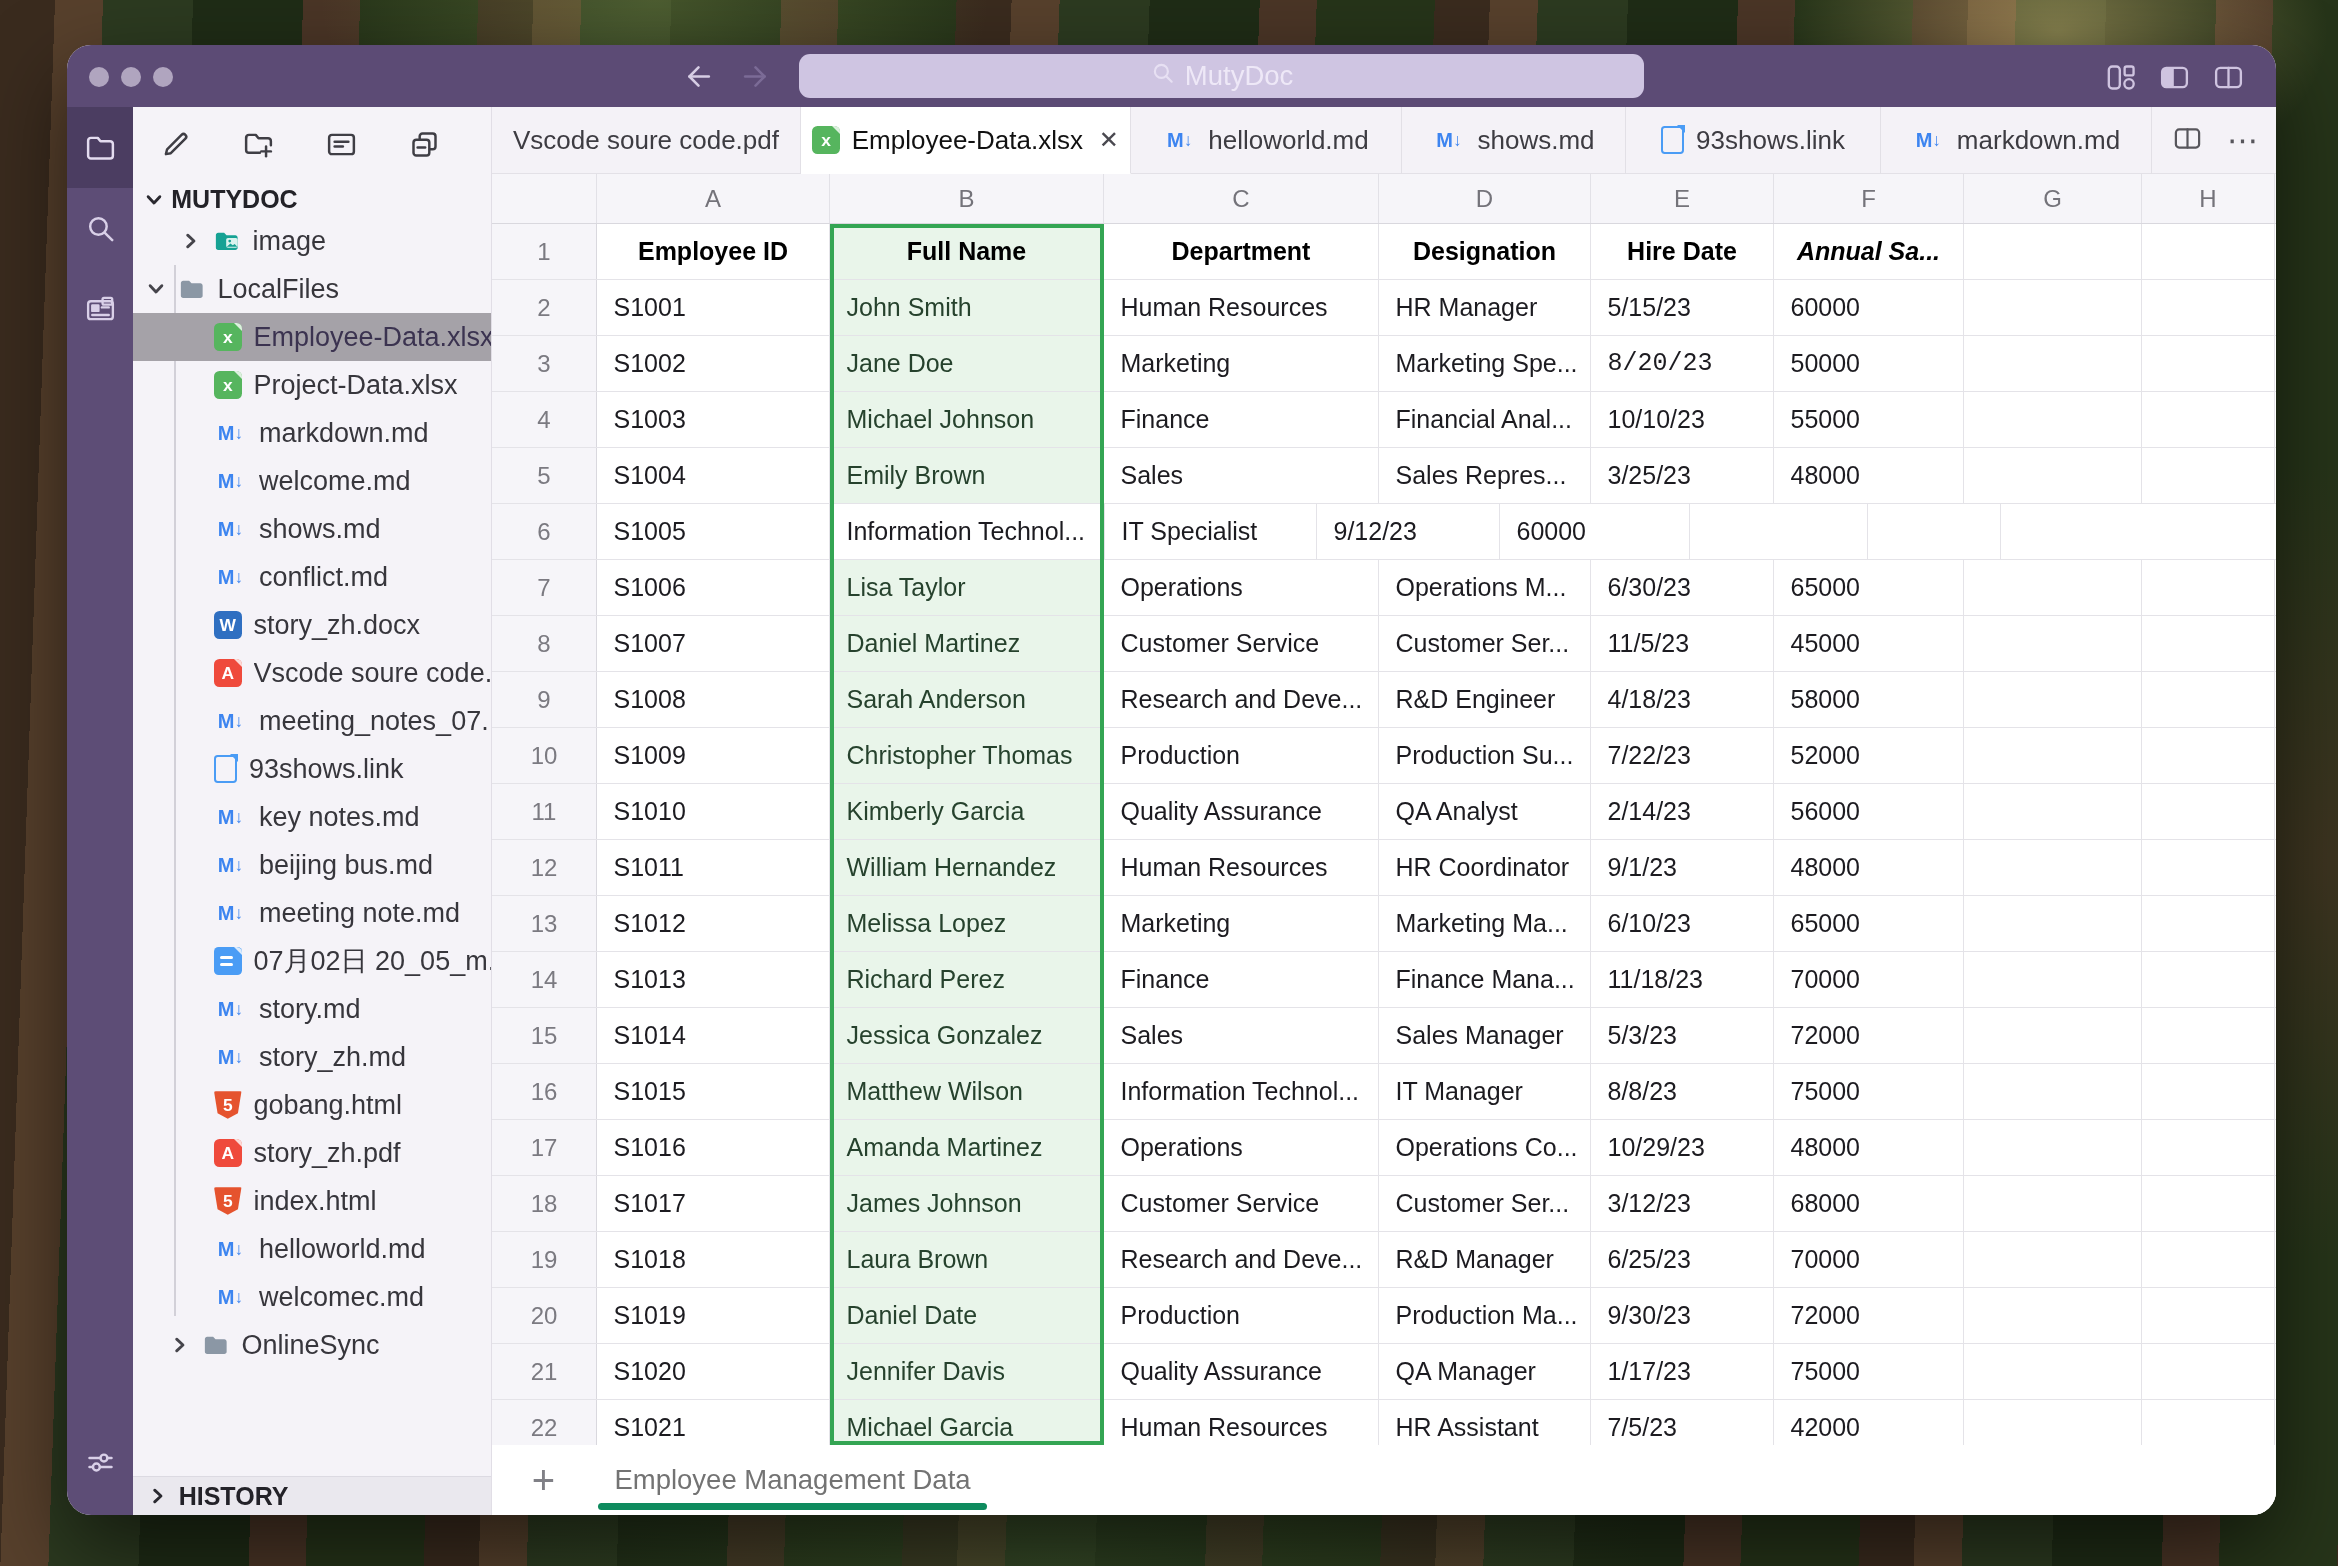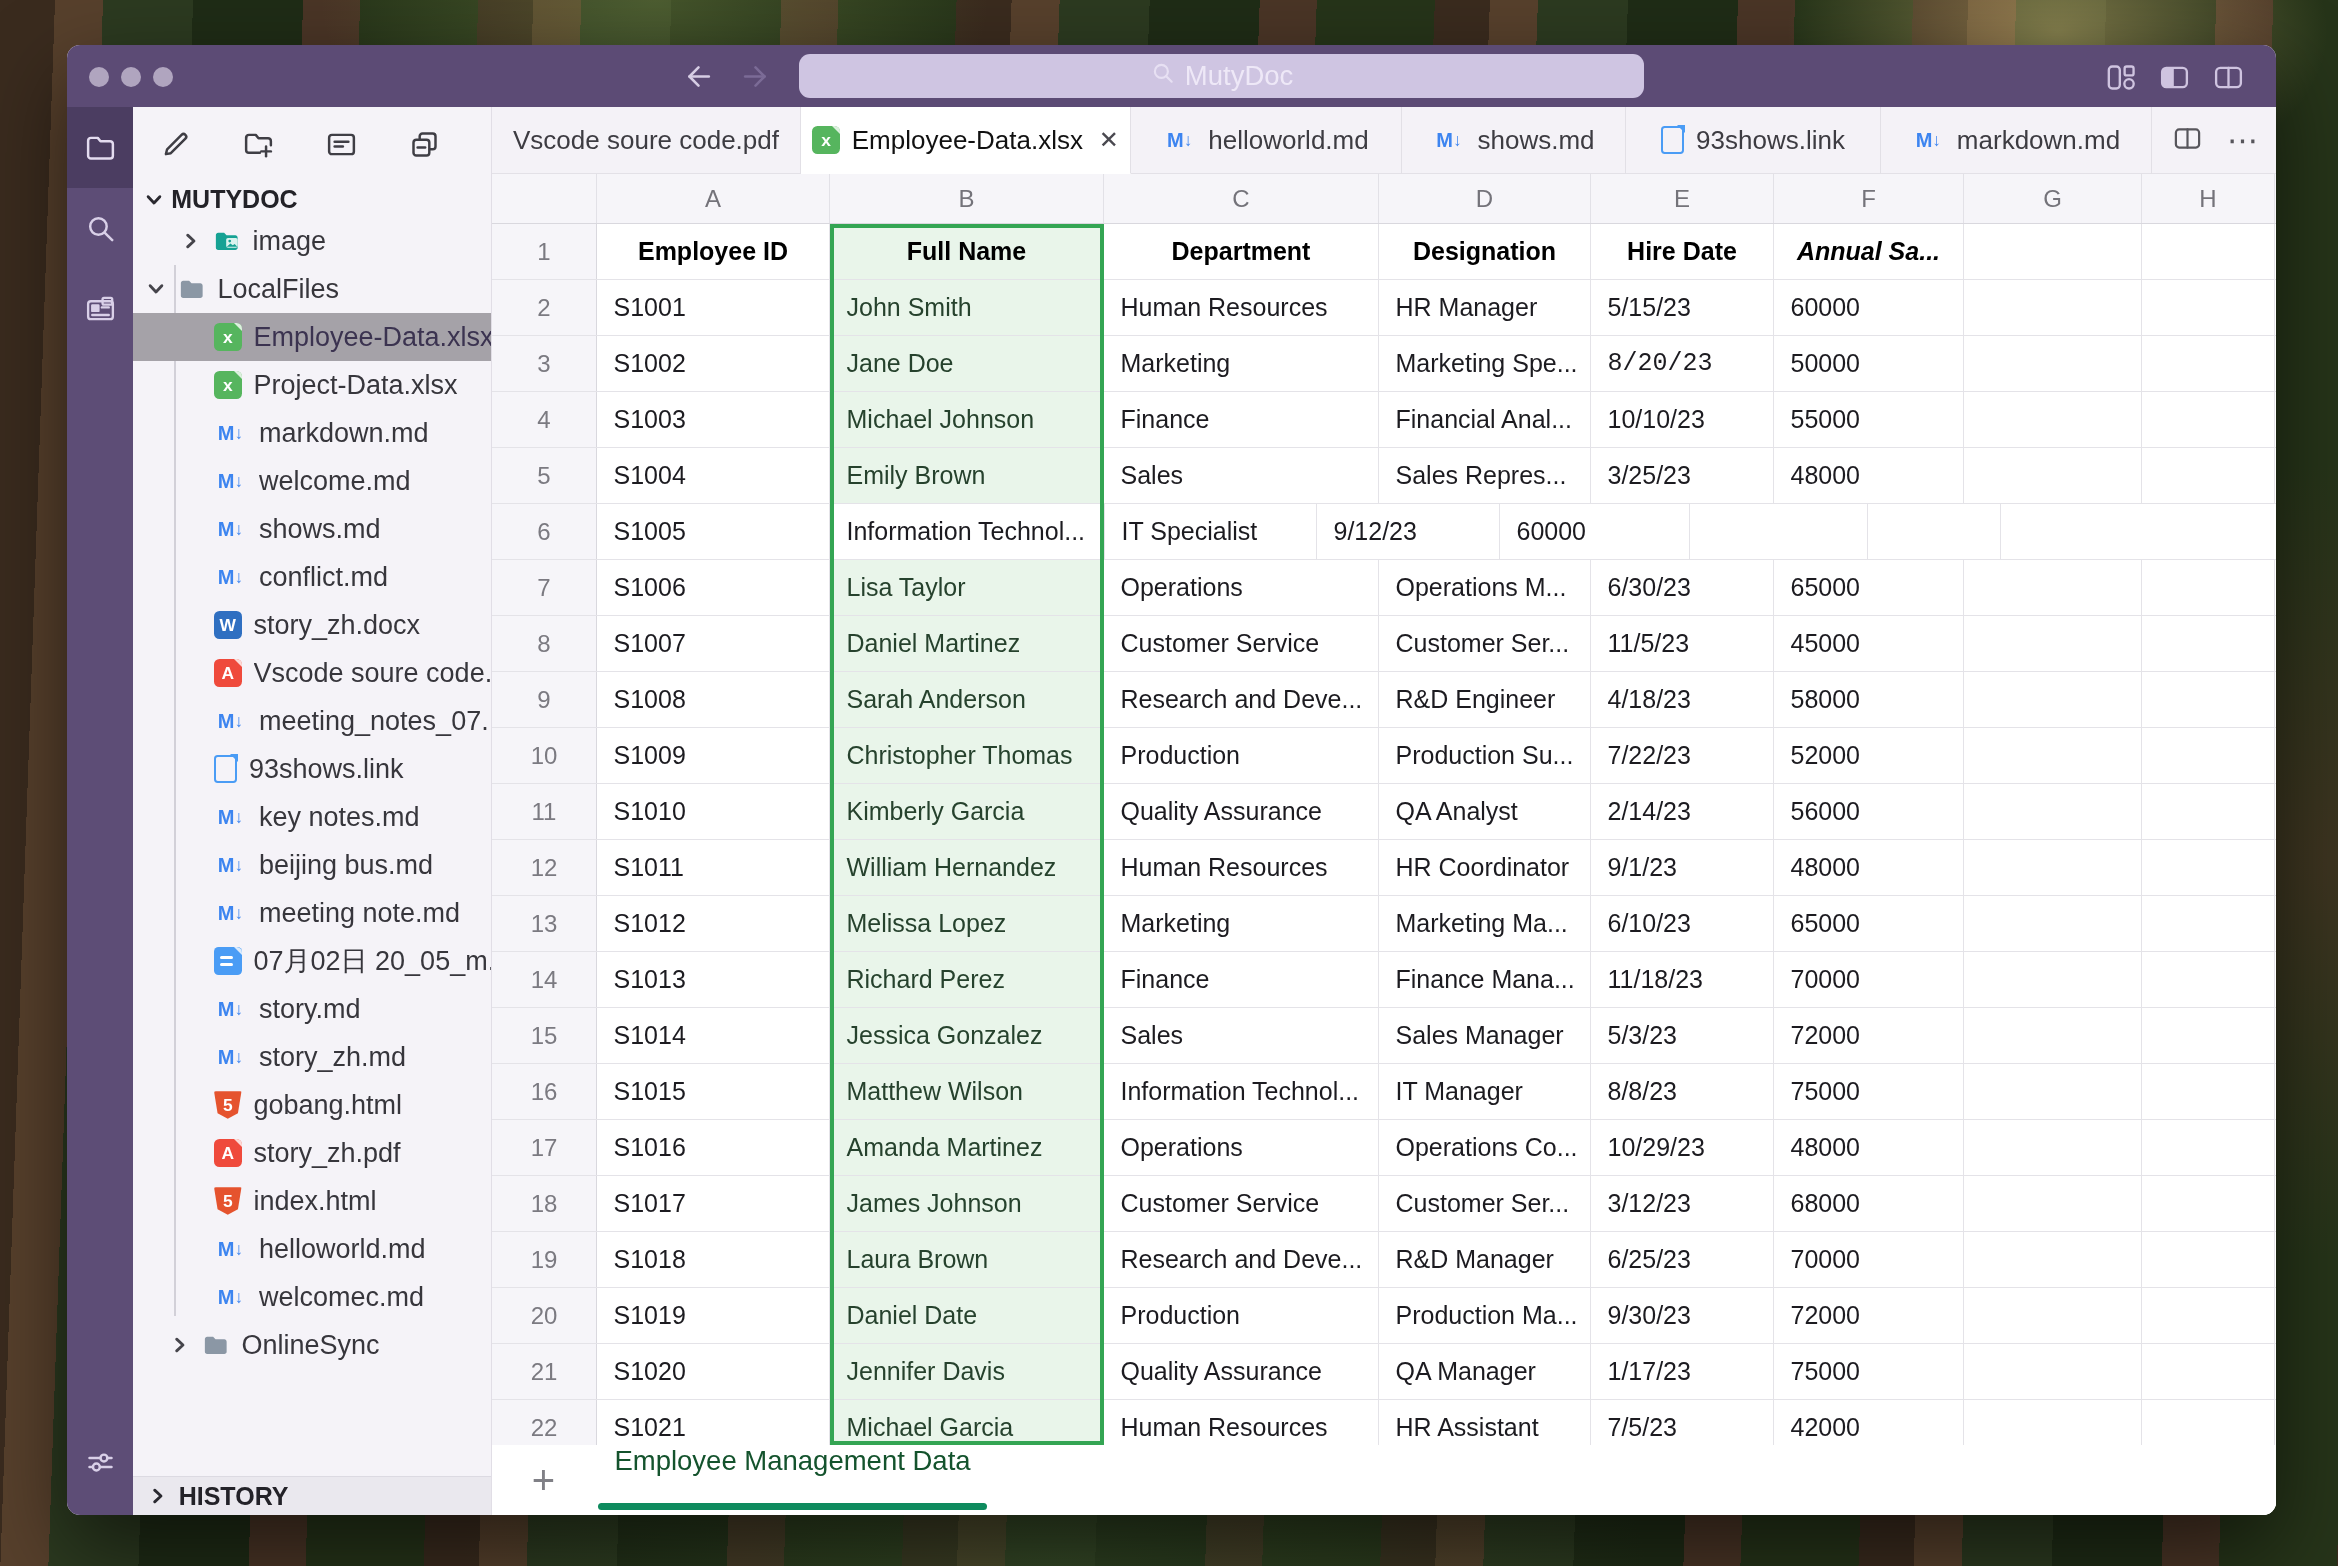--- a/index.html
+++ b/index.html
@@ -14,21 +14,21 @@
       radial-gradient(643px 551px at 100% 55%, rgba(74,52,36,.65), transparent 72%),
       radial-gradient(826px 386px at 45% 100%, rgba(58,82,42,.55), transparent 72%),
       repeating-linear-gradient(92deg,
         #3a2b1e 0 55px, #57402c 55px 103px, #2c3a20 103px 193px,
         #1f2c16 193px 303px, #4a3526 303px 360px, #263419 360px 478px),
       linear-gradient(180deg,#7a6a45 0%, #4a4028 6%, #2c3a22 40%, #1d2a16 100%);
   }
 
   
   .window { position:absolute; left:67px; top:45px; width:2209px; height:1470px;
-    border-radius:13px; overflow:hidden; background:#fff;
+    border-radius:24px; overflow:hidden; background:#fff;
     box-shadow:0 33px 83px rgba(0,0,0,.55); }
 
   
   .titlebar { position:relative; height:62px; background:#5c4b75; }
   .traffic { position:absolute; left:22px; top:22px; display:flex; gap:12px; }
   .light { width:20px; height:20px; border-radius:50%; background:#b0a5bf; }
   .navs { position:absolute; left:613px; top:13px; display:flex; gap:20px; }
   .nav { width:37px; height:37px; display:flex; align-items:center; justify-content:center; }
   .searchbar { position:absolute; left:732px; top:9.2px; width:845px; height:44px;
     background:#cfc5e2; border-radius:11px; display:flex; align-items:center; justify-content:center;
@@ -114,21 +114,21 @@
   .r.hrow .c { font-weight:700; text-align:center; color:#000; }
   .c.selcol { background:#e9f5ea; }
   .r:not(.hrow) .c.selcol { color:#26422d; }
   .sel-outline { position:absolute; left:338px; top:50px; width:274px; height:1221px;
     border:4.6px solid #34a553; pointer-events:none; }
 
   
   .sheetbar { height:70px; display:flex; align-items:center; flex:none; background:#fff; }
   .addsheet { width:51px; margin-left:26px; text-align:center; font-size:40px; color:#808086; }
   .sheettab { margin-left:29px; width:389px; height:100%; position:relative; display:flex;
-    justify-content:center; color:#14532d; font-size:27.5px; }
+    align-items:center; justify-content:center; color:#737373; font-size:27.5px; }
   .sheettab .underline { position:absolute; left:0; right:0; bottom:5.5px; height:6.4px;
     border-radius:3.7px; background:#0e8b5e; }
 
   svg.oline { fill:none; stroke-linecap:round; stroke-linejoin:round; }
 </style>
 </head>
 <body>
 
 <div class="wallpaper"></div>
 

